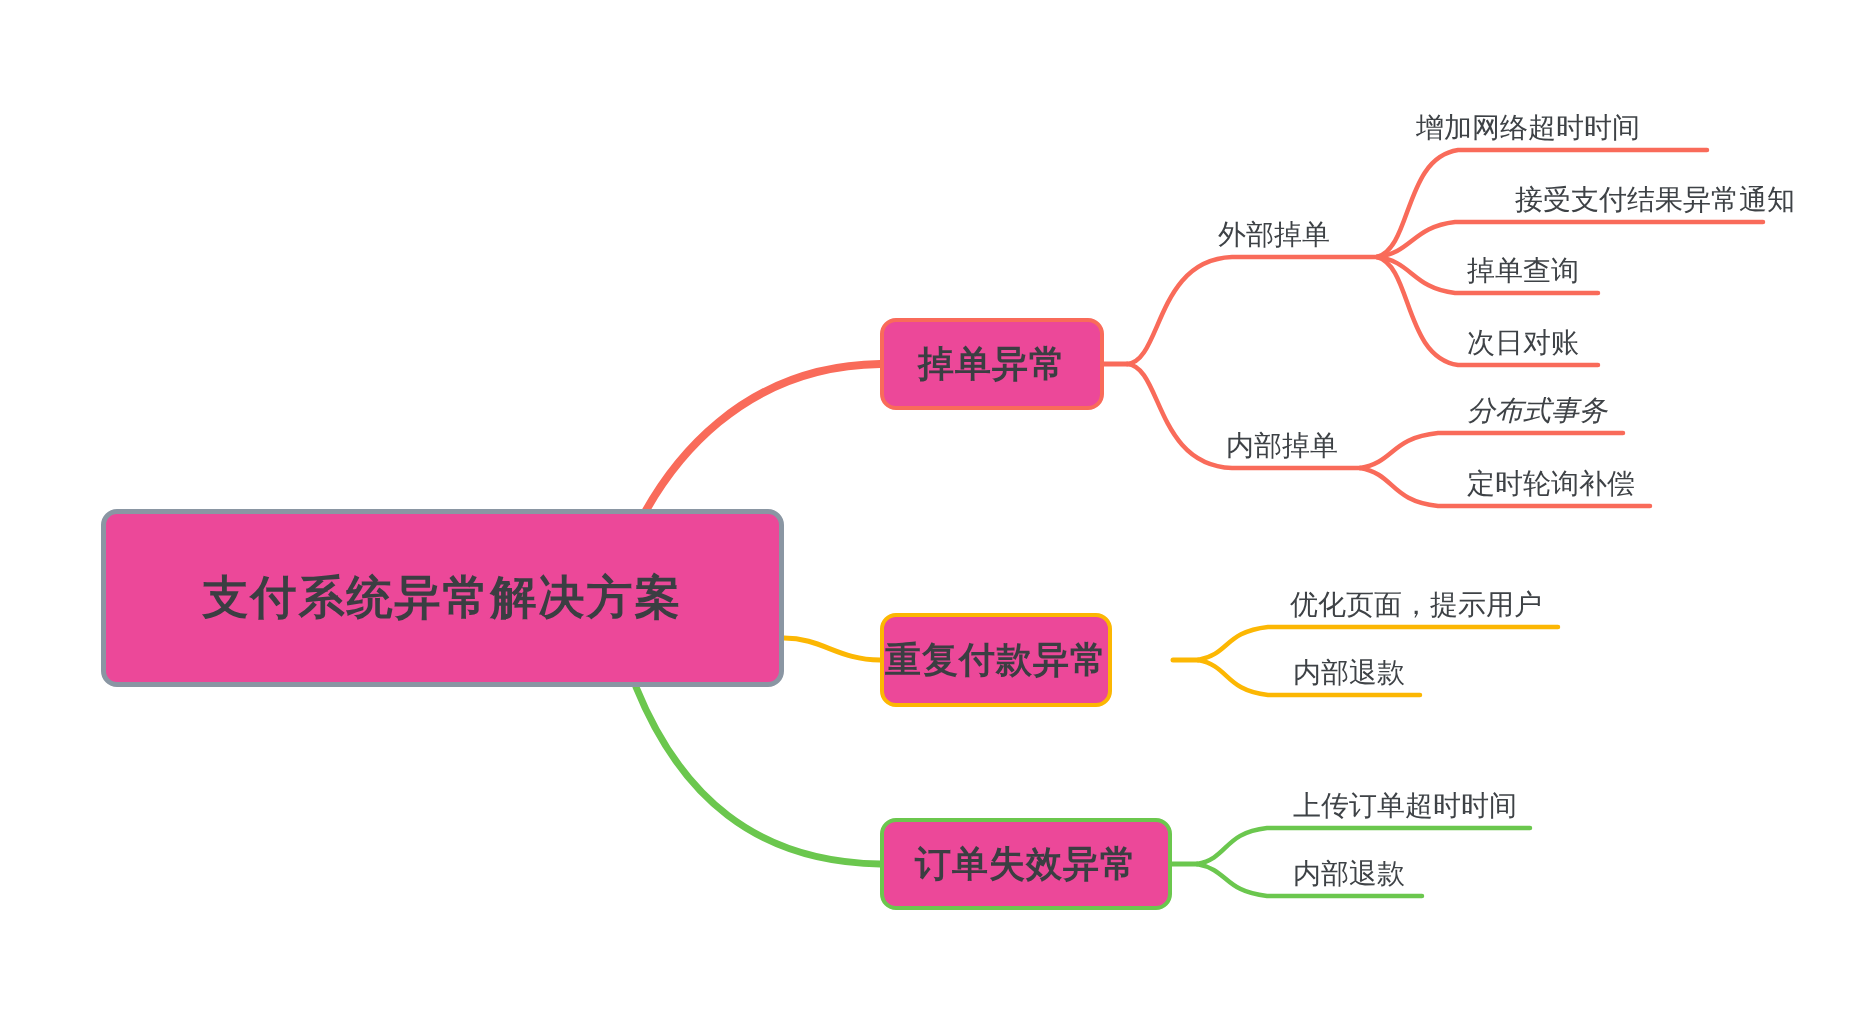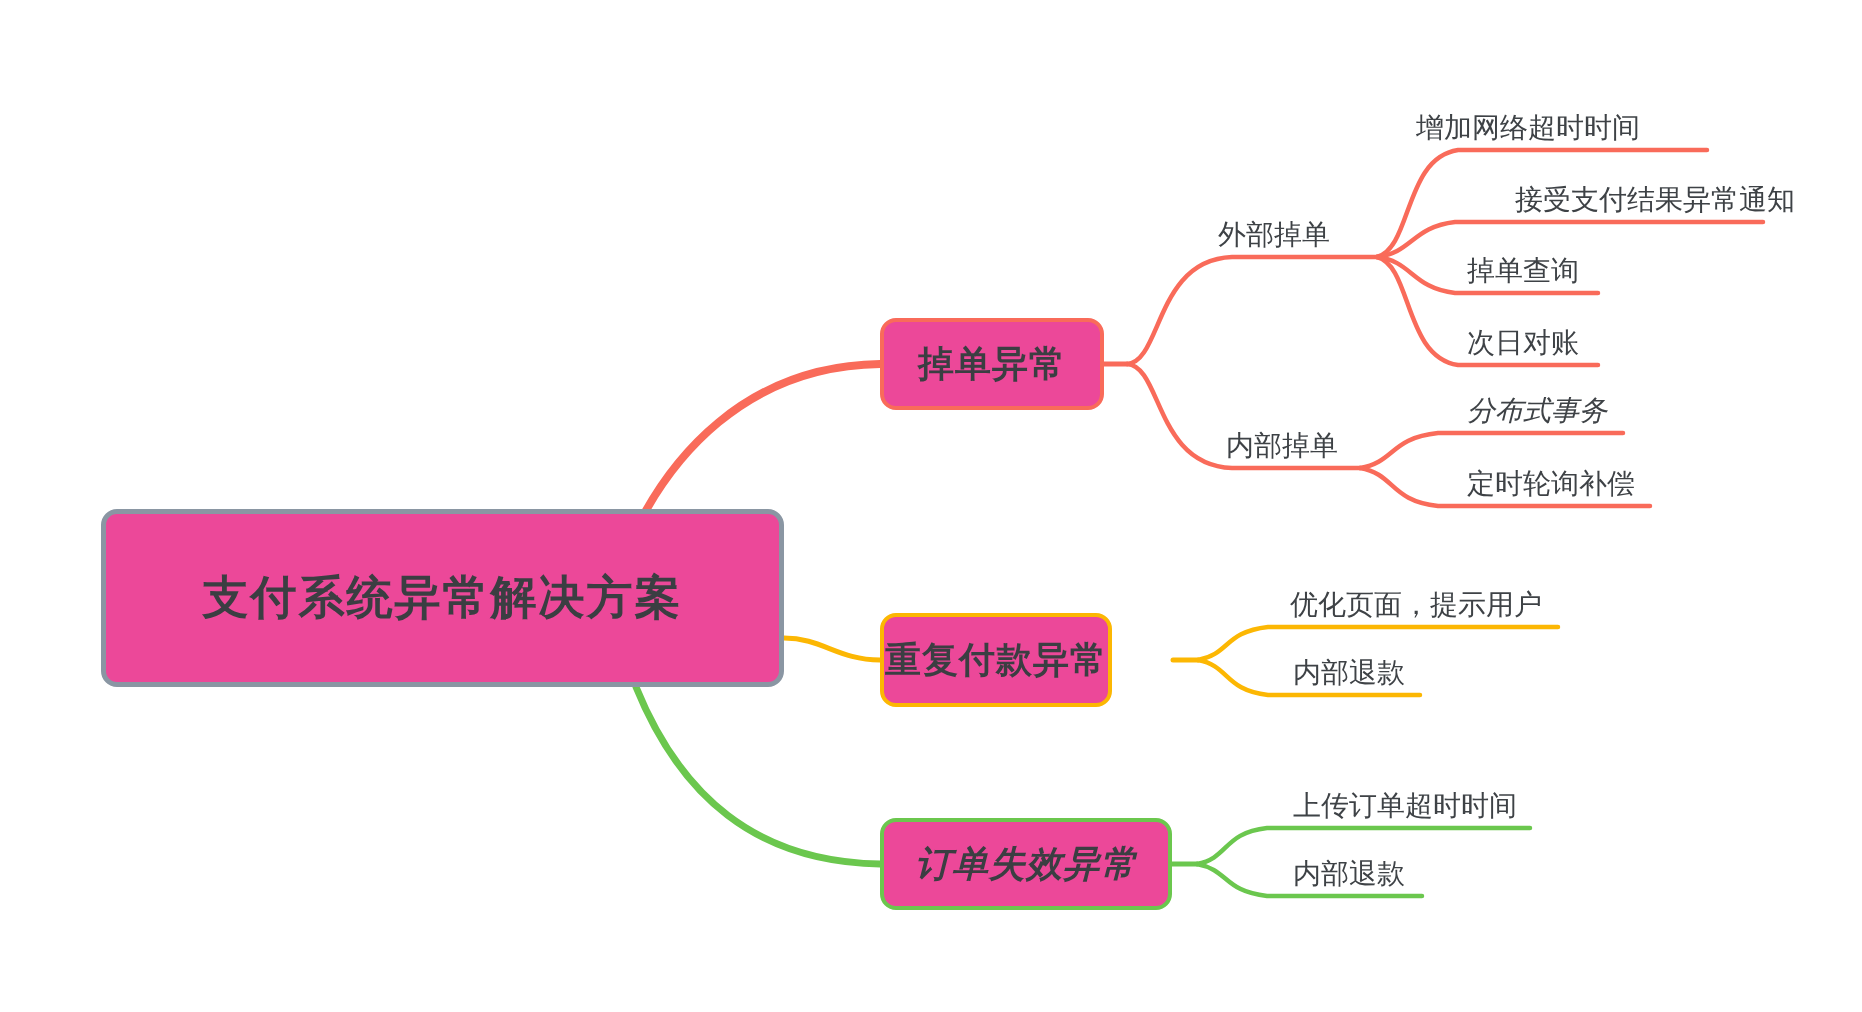--- a/index.html
+++ b/index.html
@@ -91,21 +91,21 @@
     <path class="stroke-green" stroke-width="4.5" d="M 1197 864 C 1229 858 1223 833 1267 828 L 1530 828"></path>
     <path class="stroke-green" stroke-width="4.5" d="M 1197 864 C 1229 870 1223 891 1267 896 L 1422 896"></path>
   </svg>
 
   <div class="node root" style="left:101px; top:509px; width:683px; height:178px;">支付系统异常解决方案</div>
 
   <div class="node branch border-red" style="left:880px; top:318px; width:224px; height:92px;">掉单异常</div>
 
   <div class="node branch border-yellow" style="left:880px; top:613px; width:232px; height:94px;">重复付款异常</div>
 
-  <div class="node branch border-green" style="left:880px; top:818px; width:292px; height:92px;font-style:italic;">订单失效异常</div>
+  <div class="node branch border-green" style="left:880px; top:818px; width:292px; height:92px;">订单失效异常</div>
 
   <div class="leaf-label" style="left:1218px; top:217px;">外部掉单</div>
   <div class="leaf-label" style="left:1226px; top:428px;">内部掉单</div>
 
   <div class="leaf-label" style="left:1416px; top:110px;">增加网络超时时间</div>
   <div class="leaf-label" style="left:1467px; top:182px;margin-left:48px;">接受支付结果异常通知</div>
   <div class="leaf-label" style="left:1467px; top:253px;">掉单查询</div>
   <div class="leaf-label" style="left:1467px; top:325px;">次日对账</div>
 
   <div class="leaf-label" style="left:1467px; top:393px;font-style:italic;">分布式事务</div>

